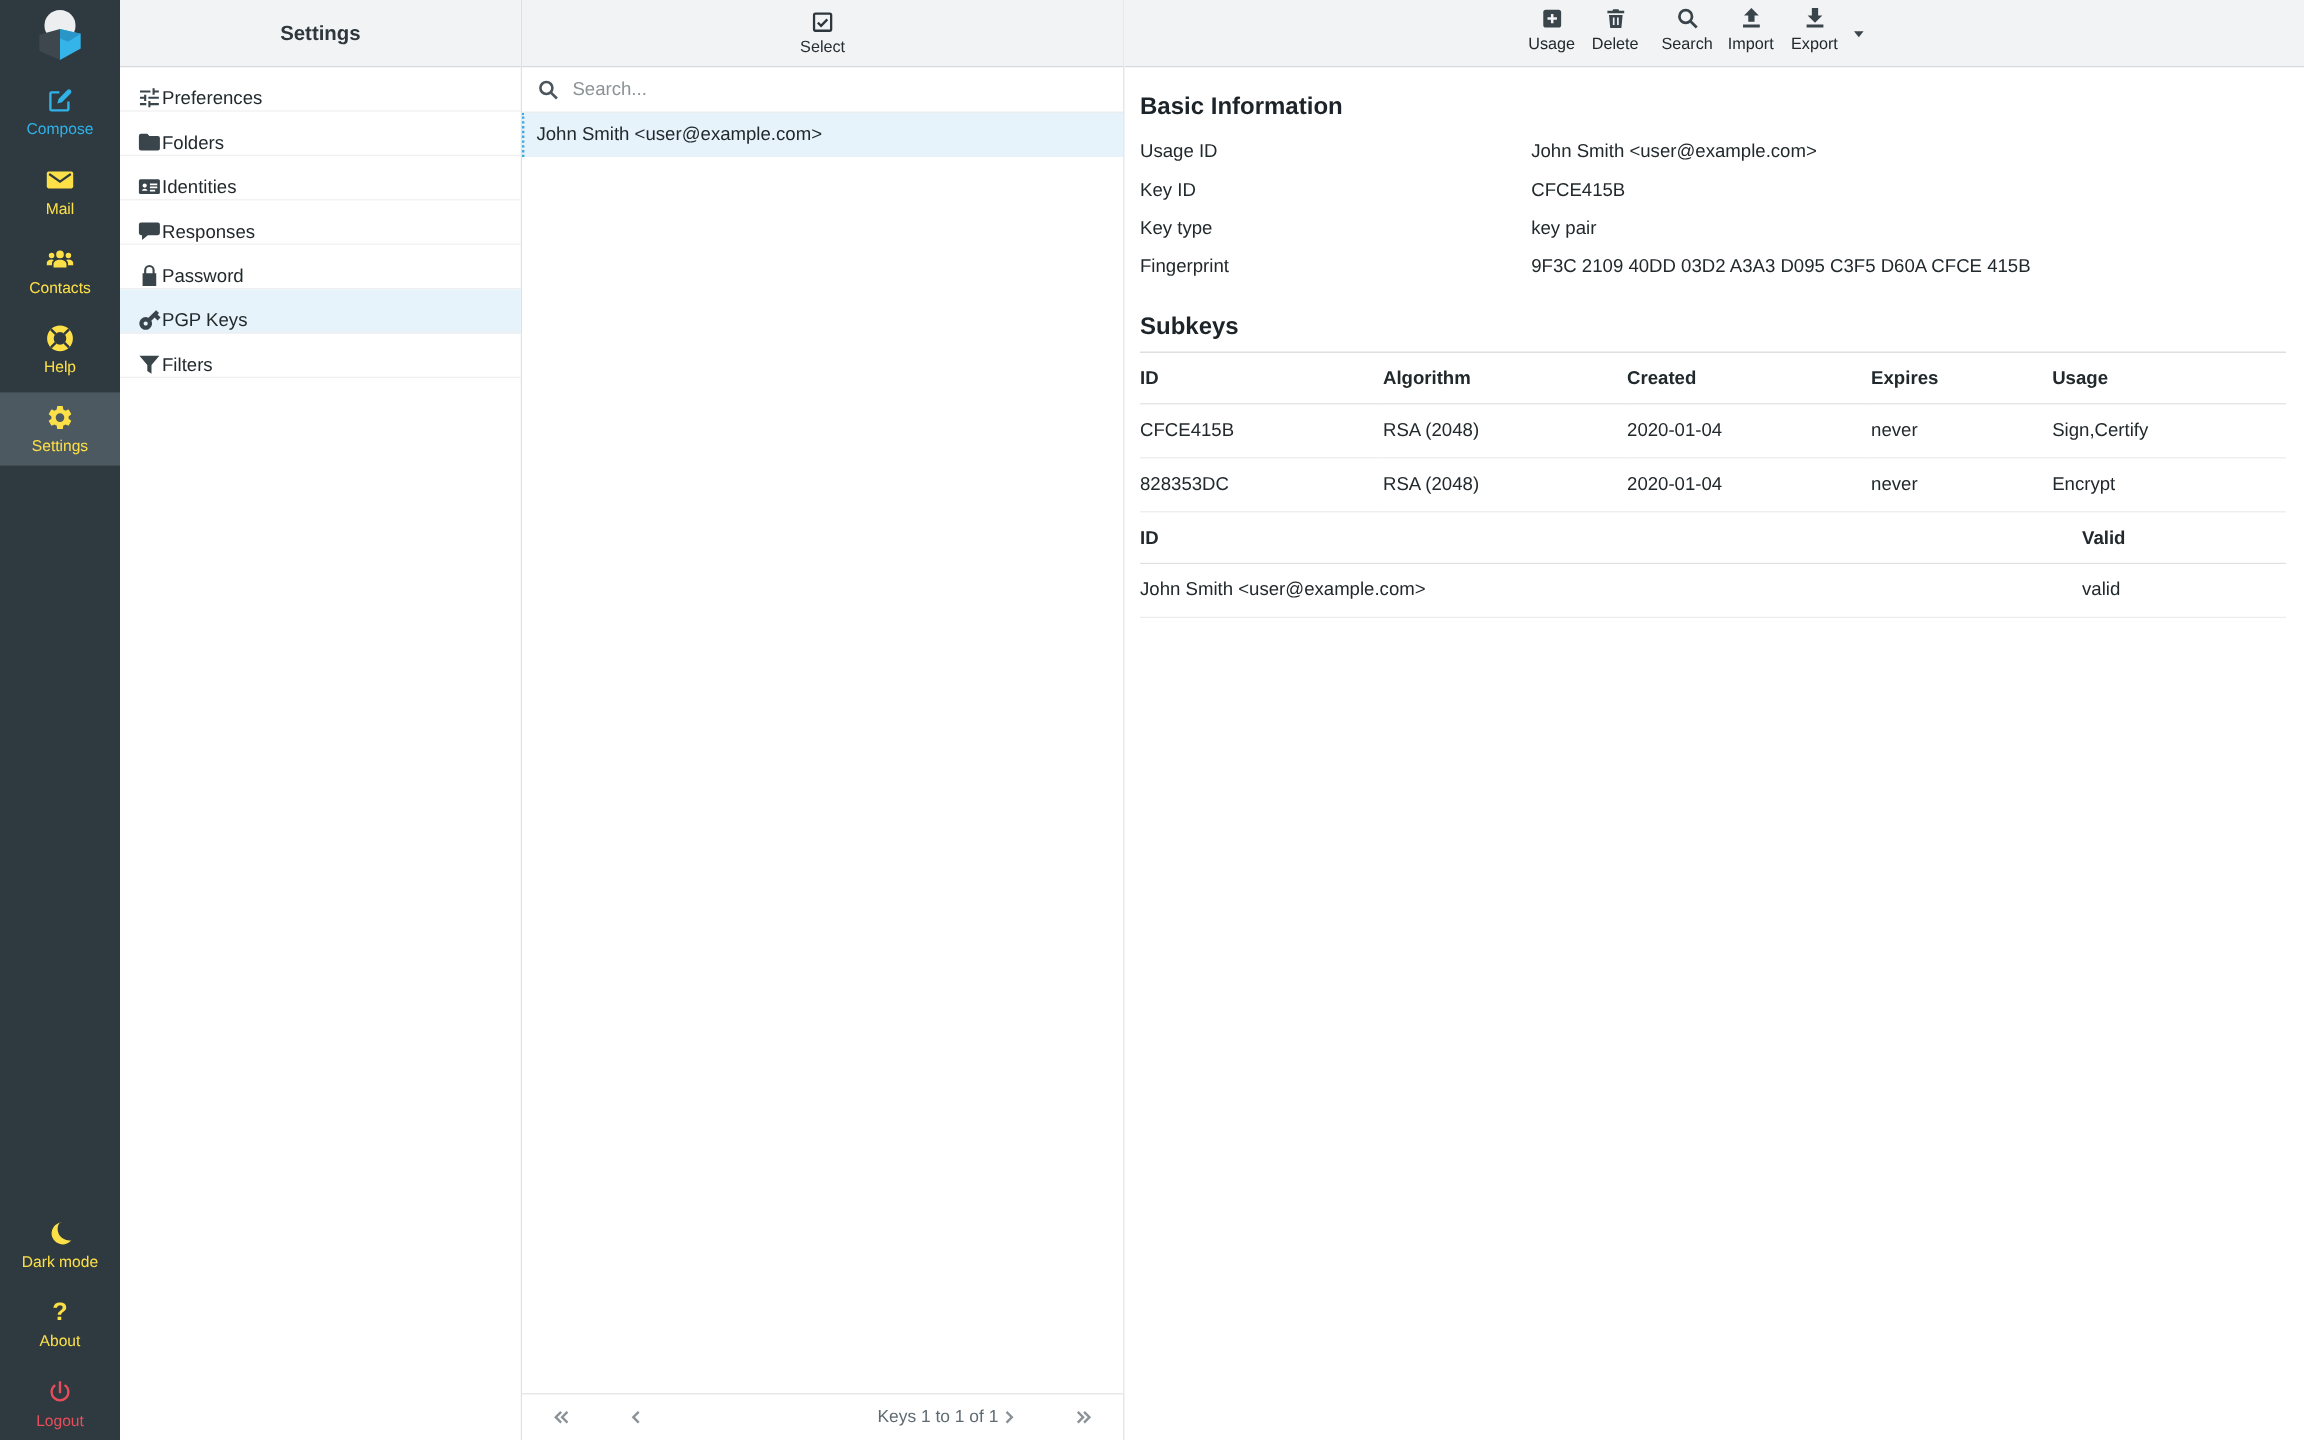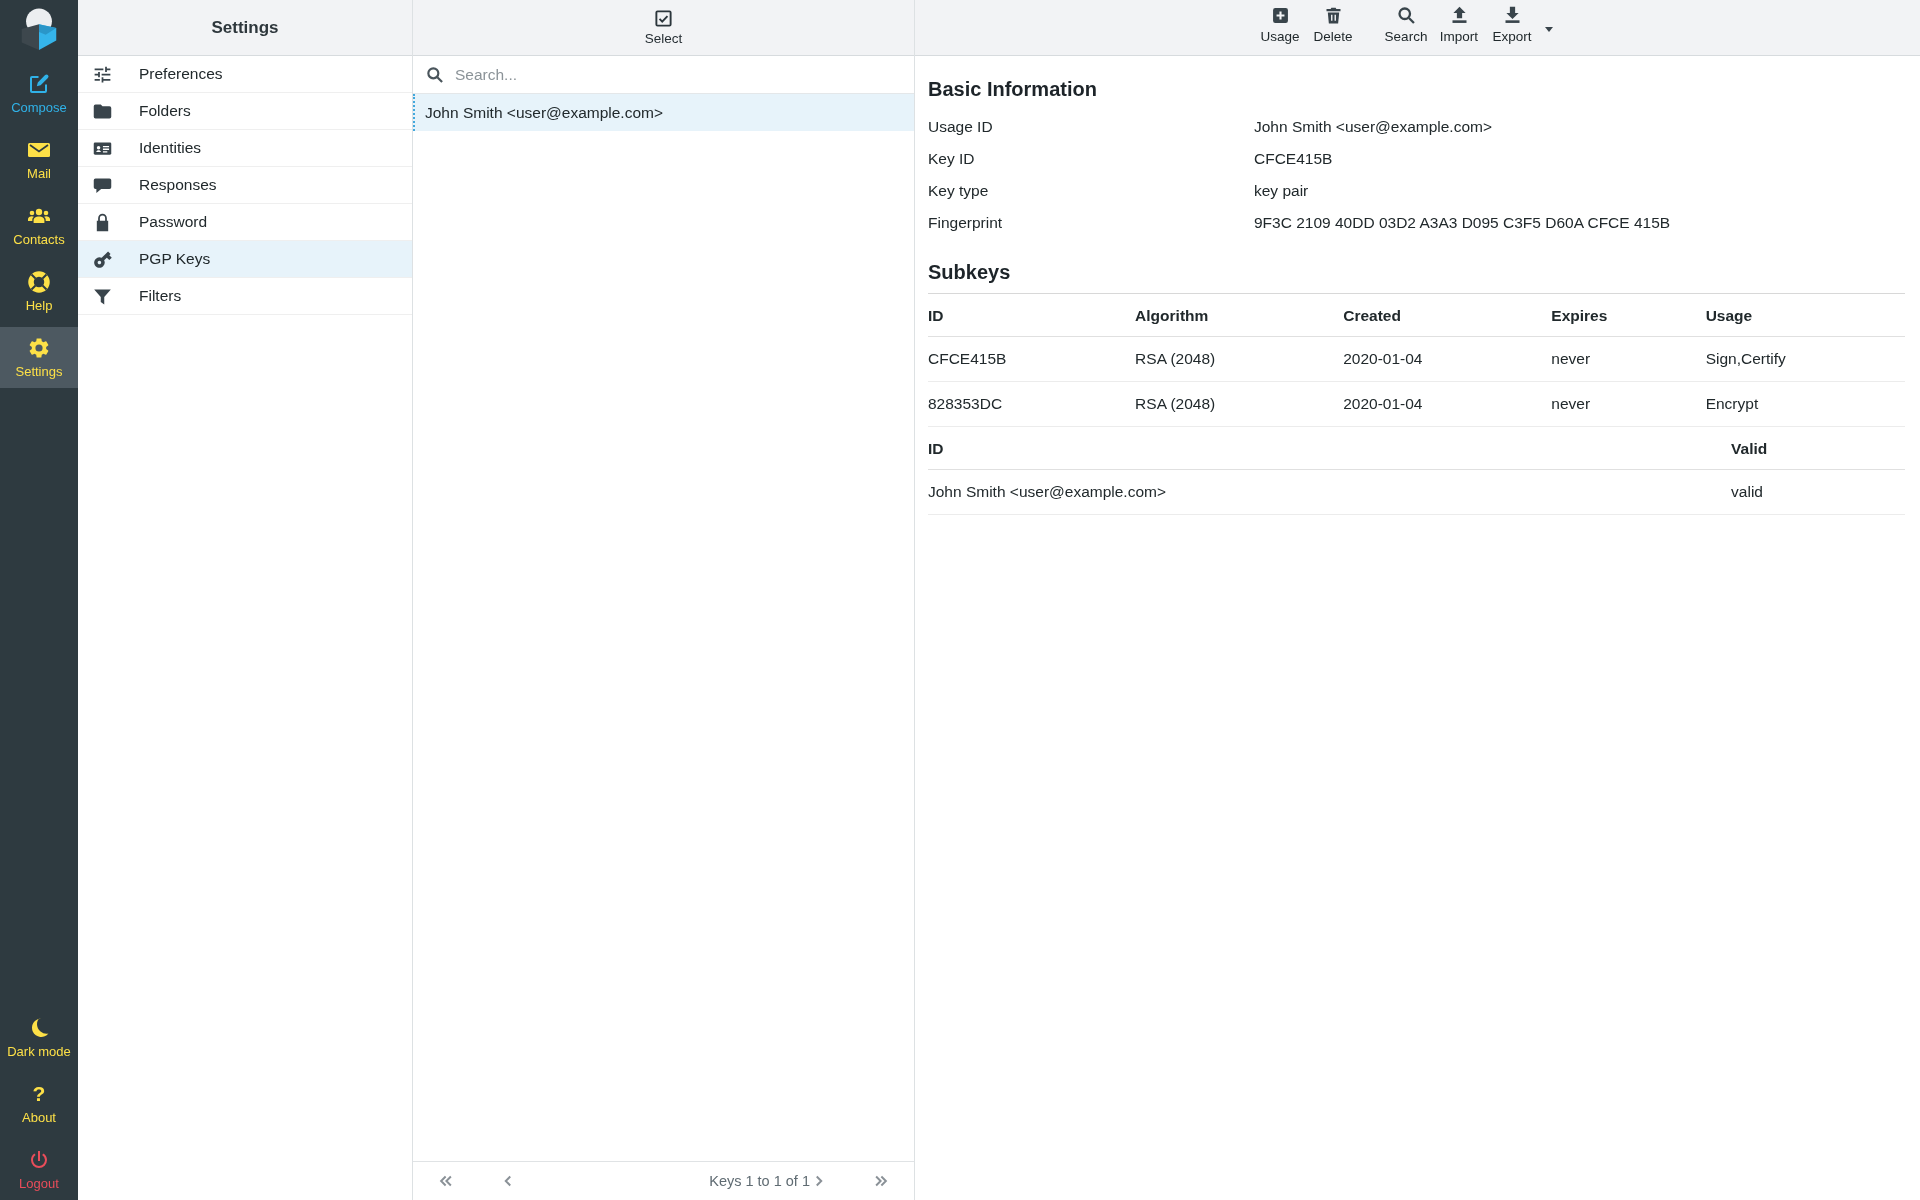--- a/index.html
+++ b/index.html
@@ -16,40 +16,40 @@
   --text:#21292c;
   --icon:#39444b;
   --muted:#8b9398;
 }
 *{box-sizing:border-box;margin:0;padding:0}
 html,body{width:1920px;height:1200px;overflow:hidden;background:#fff;
   font-family:"Liberation Sans",sans-serif;color:var(--text)}
 #app{display:flex;height:100%}
 
 
-#taskbar{width:78px;background:var(--sidebar);color:#fff;display:flex;flex-direction:column;
+#taskbar{width:100px;background:var(--sidebar);color:#fff;display:flex;flex-direction:column;
   align-items:stretch;text-align:center;flex-shrink:0}
 #logo{height:58px;display:flex;align-items:center;justify-content:center}
 .tb-item{display:flex;flex-direction:column;align-items:center;gap:4px;padding:9px 0;margin-top:5px;
   font-size:13px;cursor:pointer;color:#fde047}
 .tb-item svg{width:24px;height:24px}
 .tb-item.compose{color:var(--accent)}
 .tb-item.selected{background:var(--sidebar-sel)}
 .tb-item.logout{color:var(--logout)}
 .tb-spacer{flex:1}
 .q-glyph{font-size:21px;font-weight:bold;line-height:24px;height:24px}
 
 
 .col-header{height:56px;background:var(--bar-bg);border-bottom:1px solid var(--bar-border);
   display:flex;align-items:center;justify-content:center;flex-shrink:0}
 
 
 #settings-col{width:335px;border-right:1px solid var(--col-border);display:flex;flex-direction:column;flex-shrink:0}
 #settings-col .col-header{font-weight:bold;font-size:17px;color:#2e373c}
-.nav-item{height:37px;display:flex;align-items:center;padding:0 8px 0 14px;gap:26px;
+.nav-item{height:37px;display:flex;align-items:flex-end;padding:0 8px 0 14px;gap:0;
   border-bottom:1px solid var(--row-border);font-size:15.5px;cursor:pointer}
 .nav-item svg{width:21px;height:21px;color:var(--icon);flex-shrink:0}
 .nav-item.selected{background:var(--sel-bg)}
 
 
 #keys-col{width:502px;border-right:1px solid var(--col-border);display:flex;flex-direction:column;flex-shrink:0}
 .select-btn{display:flex;flex-direction:column;align-items:center;gap:3px;cursor:pointer;
   font-size:13.5px;color:#272f34}
 .select-btn svg{width:19px;height:19px;color:#2c363c}
 .search-row{height:38px;border-bottom:1px solid #e4e7e9;display:flex;align-items:center;
@@ -69,21 +69,21 @@
 .pg-btn svg{width:18px;height:18px}
 
 
 #main{flex:1;display:flex;flex-direction:column;min-width:0}
 #topbar{height:56px;background:var(--bar-bg);border-bottom:1px solid var(--bar-border);
   position:relative;flex-shrink:0}
 #toolbar{position:absolute;top:5px;right:365px;display:flex;align-items:flex-start;gap:9px}
 .tool-btn{display:flex;flex-direction:column;align-items:center;gap:3px;min-width:44px;
   cursor:pointer;font-size:13.5px;color:var(--text)}
 .tool-btn svg{width:21px;height:21px;color:var(--icon)}
-.tool-btn.gap-left{margin-left:20px}
+.tool-btn.gap-left{margin-left:7px}
 .caret-btn{align-self:center;margin-top:10px;cursor:pointer;color:var(--icon)}
 .caret-btn svg{width:12px;height:12px}
 
 #content{flex:1;overflow:auto;padding:22px 15px 0 13px}
 .legend{font-size:20px;font-weight:bold;color:#1d2429;margin-bottom:10px}
 .legend.bordered{margin-top:22px;padding-bottom:9px;border-bottom:1px solid #d8d8d8;margin-bottom:0}
 .info-row{display:flex;padding:7px 0;font-size:15.5px;line-height:18px}
 .info-row .lbl{width:326px;flex-shrink:0}
 table{width:100%;border-collapse:collapse;font-size:15.5px}
 th{text-align:left;font-weight:bold;padding:13px 0 11px;border-bottom:1px solid #e0e0e0}

